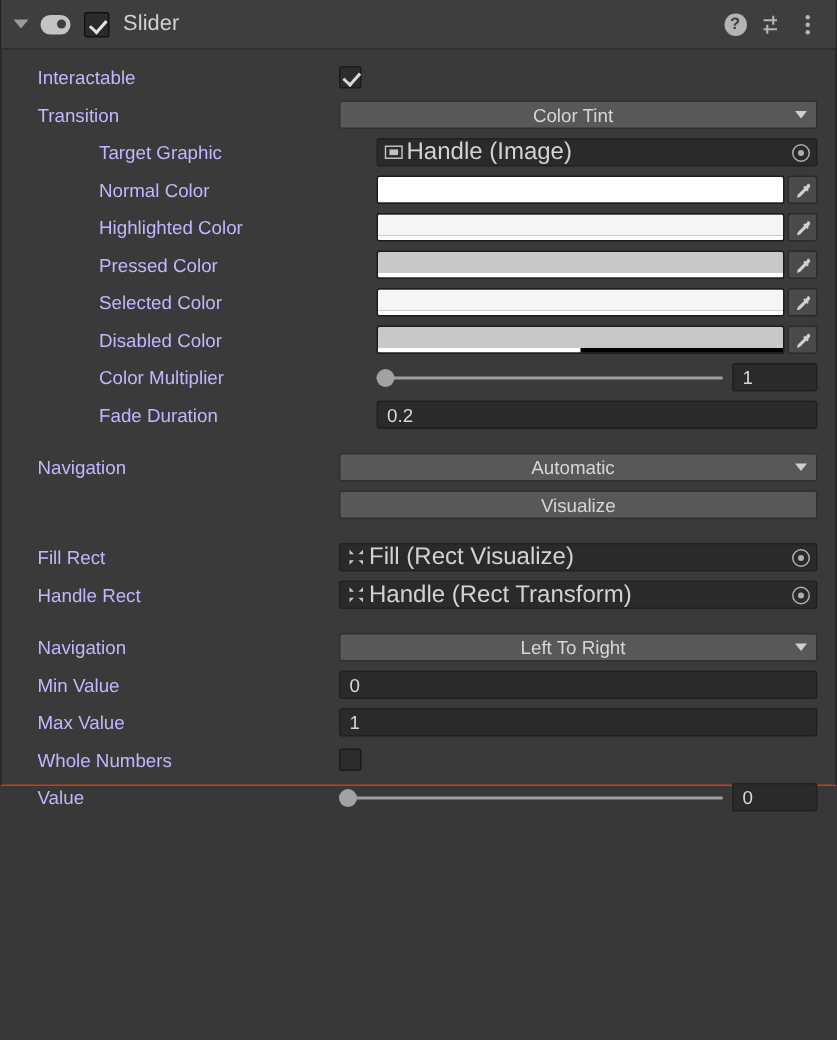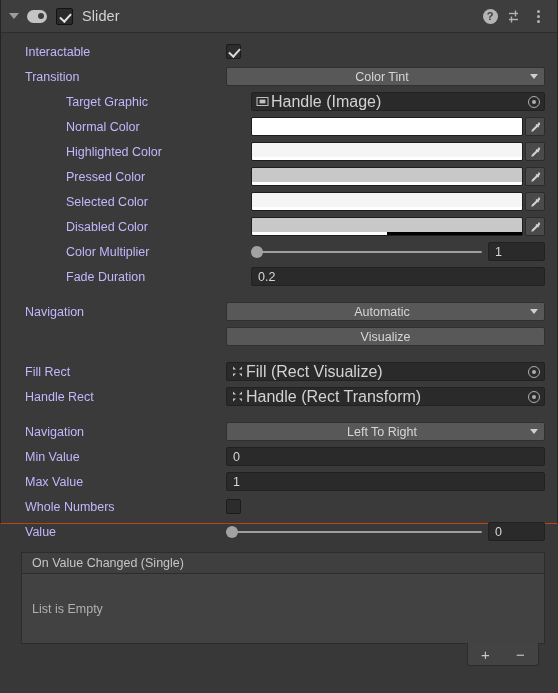--- a/index.html
+++ b/index.html
@@ -607,24 +607,14 @@
       <div class="sldwrap">
         <div class="sld">
           <div class="track"></div>
           <div class="knob" style="left: calc(0% + 0px);"></div>
         </div>
         <div class="numf">0</div>
       </div>
     </div>
   </div>
 
-  <div class="evt-block">
-    <div class="evt-hdr">On Value Changed (Single)</div>
-    <div class="evt-body">List is Empty</div>
-    <div class="evt-foot">
-      <div class="pm-box">
-        <span class="sym">+</span>
-        <span class="sym">−</span>
-      </div>
-    </div>
-  </div>
 
 </div>
 
 </body></html>

